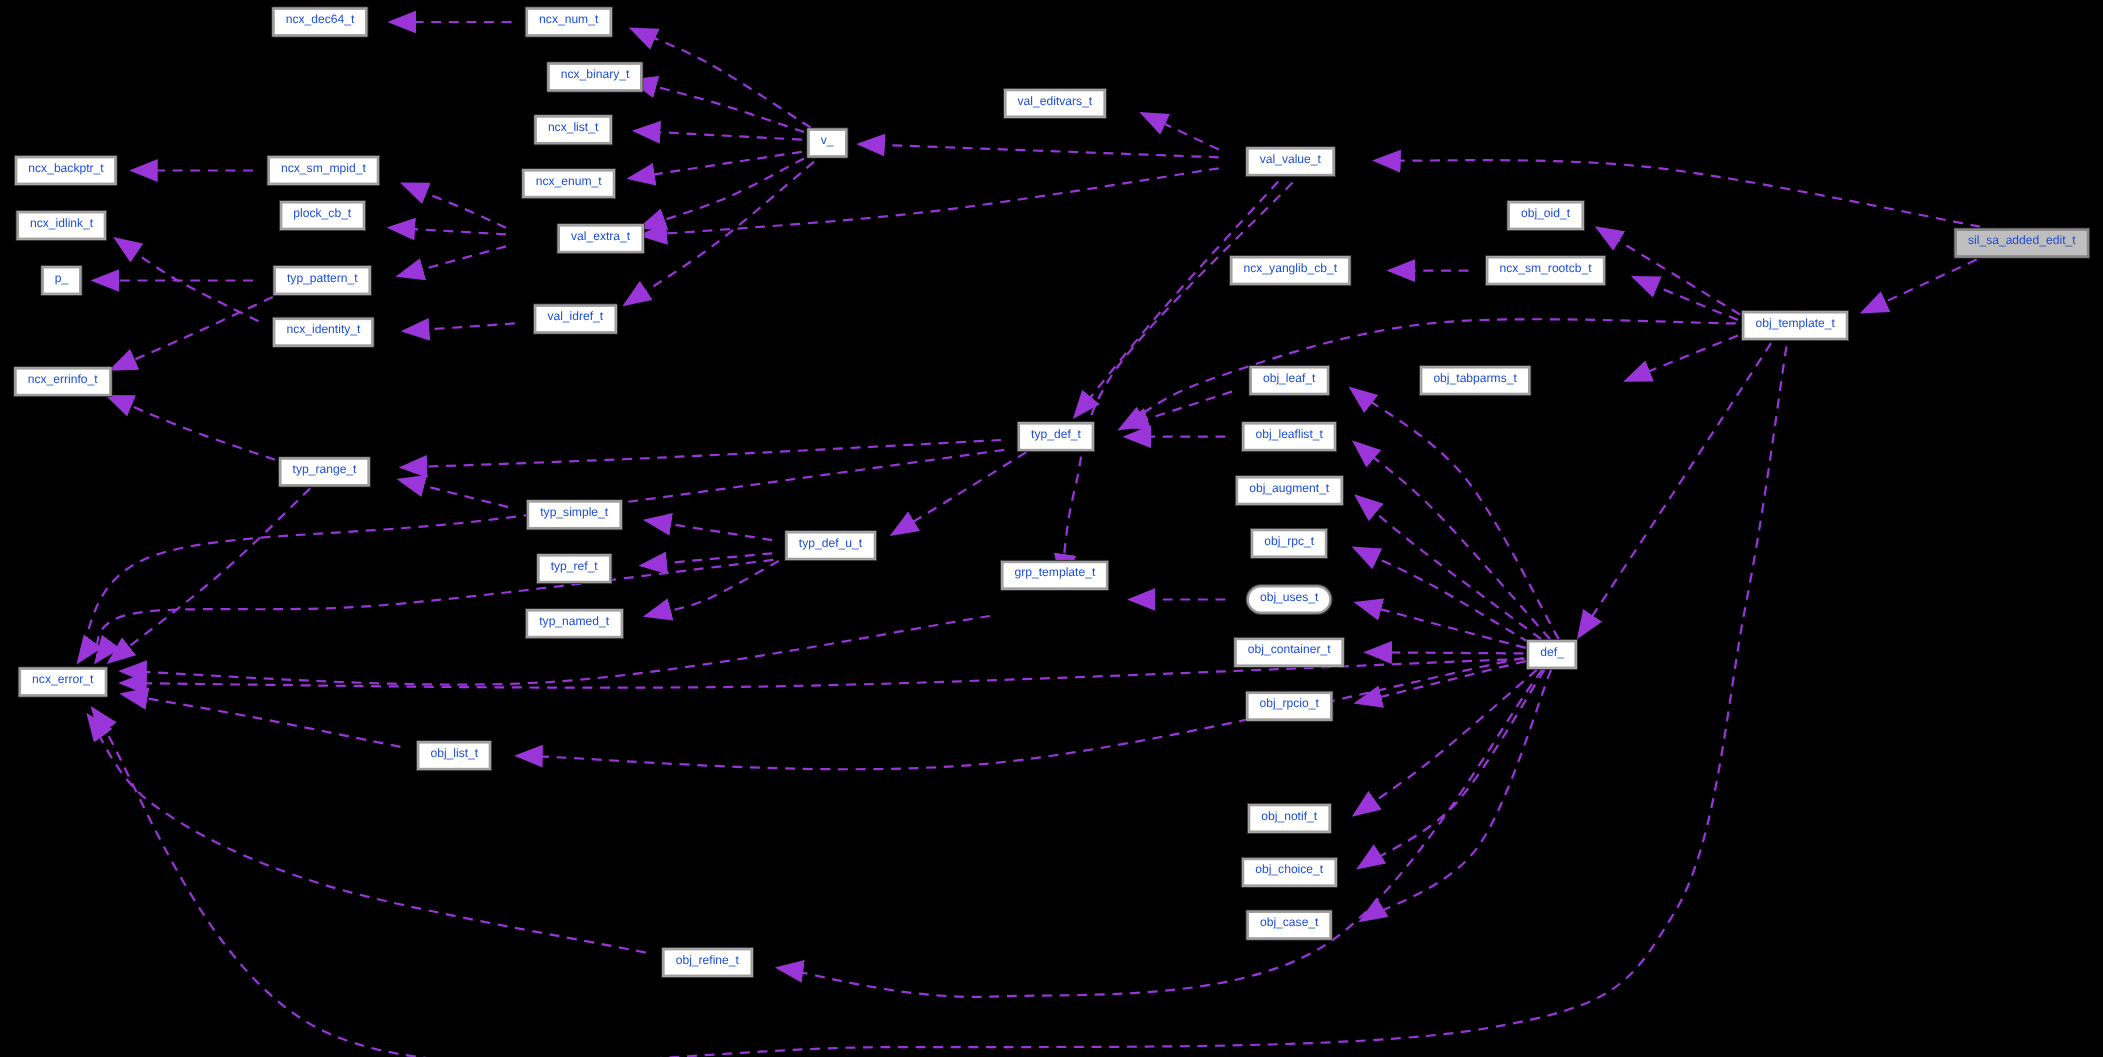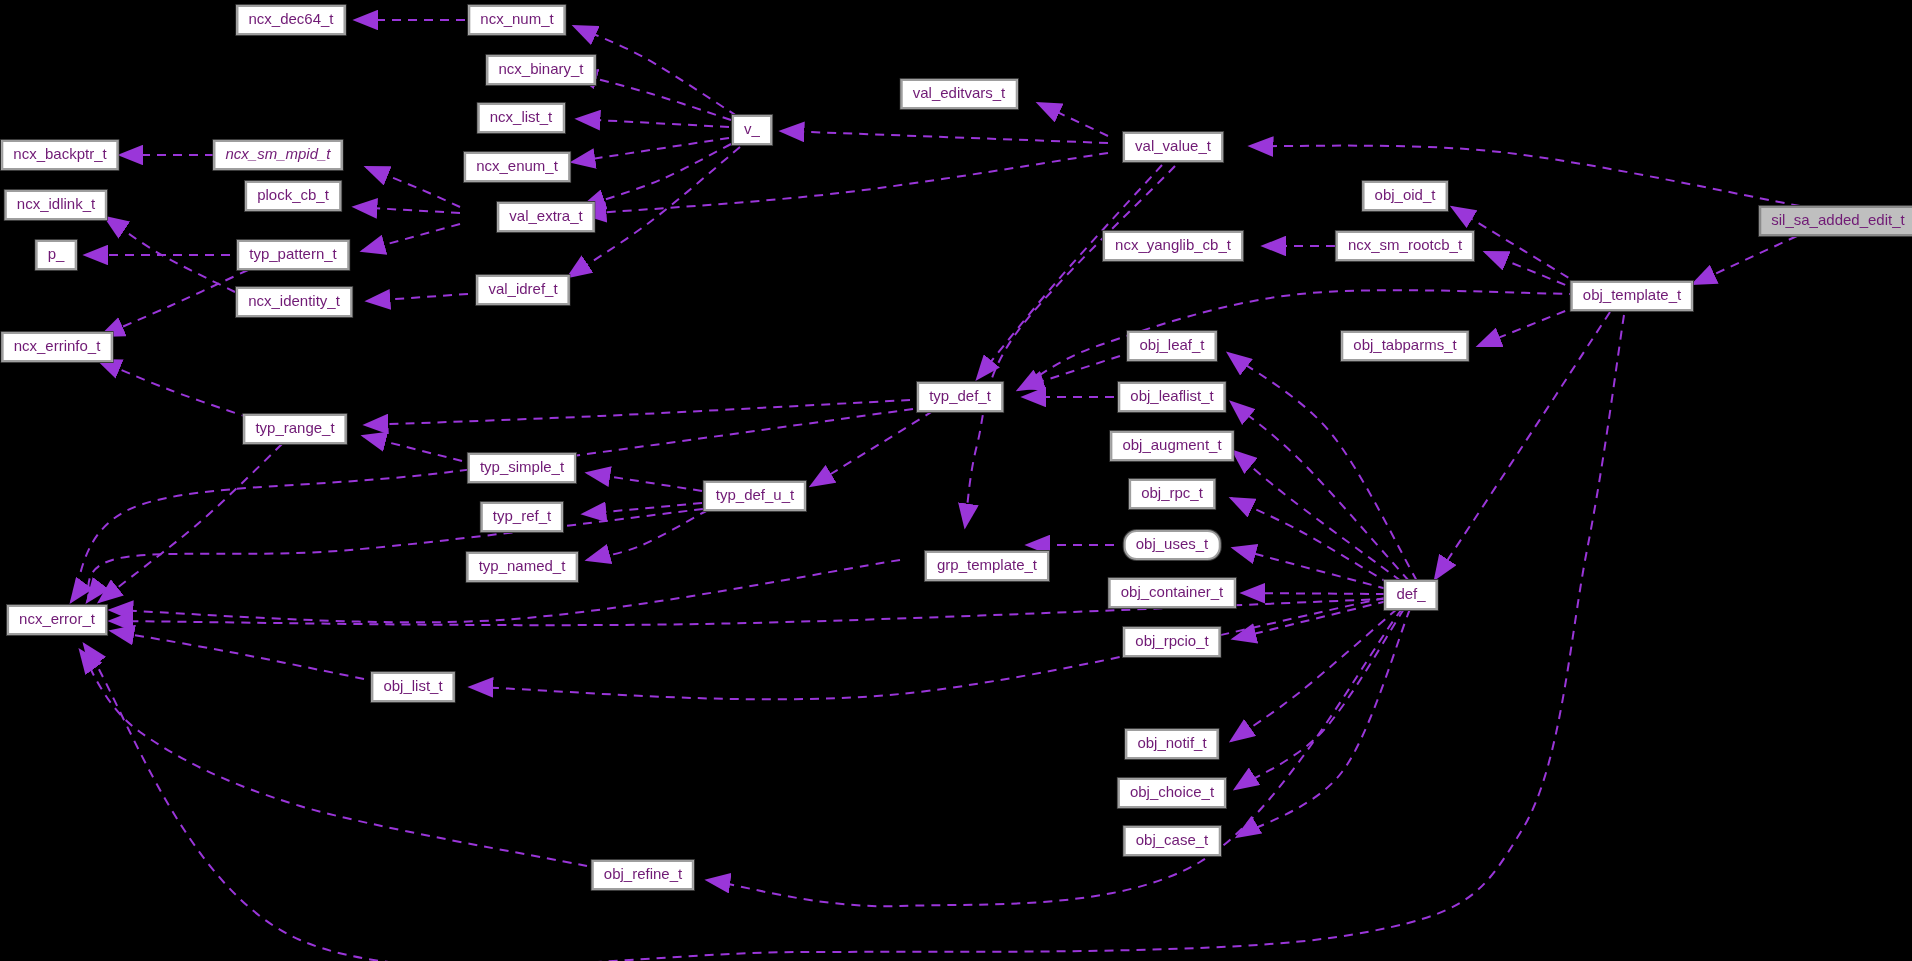--- a/index.html
+++ b/index.html
@@ -1,21 +1,21 @@
 <!DOCTYPE html>
 <html><head>
 <meta charset="utf-8">
 <style>
   html,body{margin:0;padding:0;background:#000;}
   #stage{position:relative;overflow:hidden;font-family:"Liberation Sans","DejaVu Sans",sans-serif;}
   #edge-layer{position:absolute;left:0;top:0;pointer-events:none;}
   .node{
     position:absolute;transform:translate(-50%,-50%);
-    background:#fff;border:2px solid #9e9e9e;color:#701a75;
-    font-size:15px;line-height:1;padding:4px 10px 7px 10px;
+    background:#fff;border:2px solid #9e9e9e;color:#1d4ed8;
+    font-size:11px;line-height:1;padding:4px 10px 7px 10px;
     white-space:nowrap;cursor:pointer;z-index:2;
     box-shadow:0 0 0 1px #3c3c3c;
   }
   .node.highlight{background:#bfbfbf;border-color:#8a8a8a;}
 </style>
 </head>
 <body>
 
 <div id="stage" style="width: 1912px; height: 961px; background: rgb(0, 0, 0);">
   <svg id="edge-layer" xmlns="http://www.w3.org/2000/svg" width="1912" height="961">
@@ -88,46 +88,46 @@
   <div id="nodes">
       <div class="node" style="left: 291px; top: 20px;"><span>ncx_dec64_t</span></div>
       <div class="node" style="left: 517px; top: 20px;"><span>ncx_num_t</span></div>
       <div class="node" style="left: 517px; top: 70px; margin-left: 24px;"><span>ncx_binary_t</span></div>
       <div class="node" style="left: 521px; top: 118px;"><span>ncx_list_t</span></div>
       <div class="node" style="left: 517px; top: 167px;"><span>ncx_enum_t</span></div>
       <div class="node" style="left: 752px; top: 130px;"><span>v_</span></div>
       <div class="node" style="left: 959px; top: 94px;"><span>val_editvars_t</span></div>
       <div class="node" style="left: 1173px; top: 147px;"><span>val_value_t</span></div>
       <div class="node" style="left: 60px; top: 155px;"><span>ncx_backptr_t</span></div>
-      <div class="node" style="left: 278px; top: 155px; font-style: italic;"><span>ncx_sm_mpid_t</span></div>
+      <div class="node" style="left: 294px; top: 155px;"><span>ncx_sm_mpid_t</span></div>
       <div class="node" style="left: 56px; top: 205px;"><span>ncx_idlink_t</span></div>
       <div class="node" style="left: 293px; top: 196px;"><span>plock_cb_t</span></div>
       <div class="node" style="left: 56px; top: 255px;"><span>p_</span></div>
       <div class="node" style="left: 293px; top: 255px;"><span>typ_pattern_t</span></div>
       <div class="node" style="left: 294px; top: 302px;"><span>ncx_identity_t</span></div>
       <div class="node" style="left: 546px; top: 217px;"><span>val_extra_t</span></div>
       <div class="node" style="left: 523px; top: 290px;"><span>val_idref_t</span></div>
       <div class="node" style="left: 57px; top: 347px;"><span>ncx_errinfo_t</span></div>
       <div class="node" style="left: 1405px; top: 196px;"><span>obj_oid_t</span></div>
       <div class="node" style="left: 1173px; top: 246px;"><span>ncx_yanglib_cb_t</span></div>
       <div class="node" style="left: 1405px; top: 246px;"><span>ncx_sm_rootcb_t</span></div>
       <div class="node highlight" style="left: 1838px; top: 221px;"><span>sil_sa_added_edit_t</span></div>
       <div class="node" style="left: 1632px; top: 296px;"><span>obj_template_t</span></div>
       <div class="node" style="left: 1172px; top: 346px;"><span>obj_leaf_t</span></div>
-      <div class="node" style="left: 1405px; top: 346px;"><span>obj_tabparms_t</span></div>
+      <div class="node" style="left: 1341px; top: 346px;"><span>obj_tabparms_t</span></div>
       <div class="node" style="left: 960px; top: 397px;"><span>typ_def_t</span></div>
       <div class="node" style="left: 1172px; top: 397px;"><span>obj_leaflist_t</span></div>
       <div class="node" style="left: 1172px; top: 446px;"><span>obj_augment_t</span></div>
       <div class="node" style="left: 1172px; top: 494px;"><span>obj_rpc_t</span></div>
       <div class="node" style="left: 295px; top: 429px;"><span>typ_range_t</span></div>
       <div class="node" style="left: 522px; top: 468px;"><span>typ_simple_t</span></div>
       <div class="node" style="left: 755px; top: 496px;"><span>typ_def_u_t</span></div>
       <div class="node" style="left: 522px; top: 517px;"><span>typ_ref_t</span></div>
       <div class="node" style="left: 522px; top: 567px;"><span>typ_named_t</span></div>
-      <div class="node" style="left: 959px; top: 566px; margin-left: 28px;"><span>grp_template_t</span></div>
+      <div class="node" style="left: 959px; top: 523px;"><span>grp_template_t</span></div>
       <div class="node" style="left: 1172px; top: 545px; border-radius: 13px;"><span>obj_uses_t</span></div>
       <div class="node" style="left: 1172px; top: 593px;"><span>obj_container_t</span></div>
       <div class="node" style="left: 1411px; top: 595px;"><span>def_</span></div>
       <div class="node" style="left: 1172px; top: 642px;"><span>obj_rpcio_t</span></div>
       <div class="node" style="left: 57px; top: 620px;"><span>ncx_error_t</span></div>
       <div class="node" style="left: 413px; top: 687px;"><span>obj_list_t</span></div>
       <div class="node" style="left: 1172px; top: 744px;"><span>obj_notif_t</span></div>
       <div class="node" style="left: 1172px; top: 793px;"><span>obj_choice_t</span></div>
       <div class="node" style="left: 1172px; top: 841px;"><span>obj_case_t</span></div>
       <div class="node" style="left: 643px; top: 875px;"><span>obj_refine_t</span></div>

